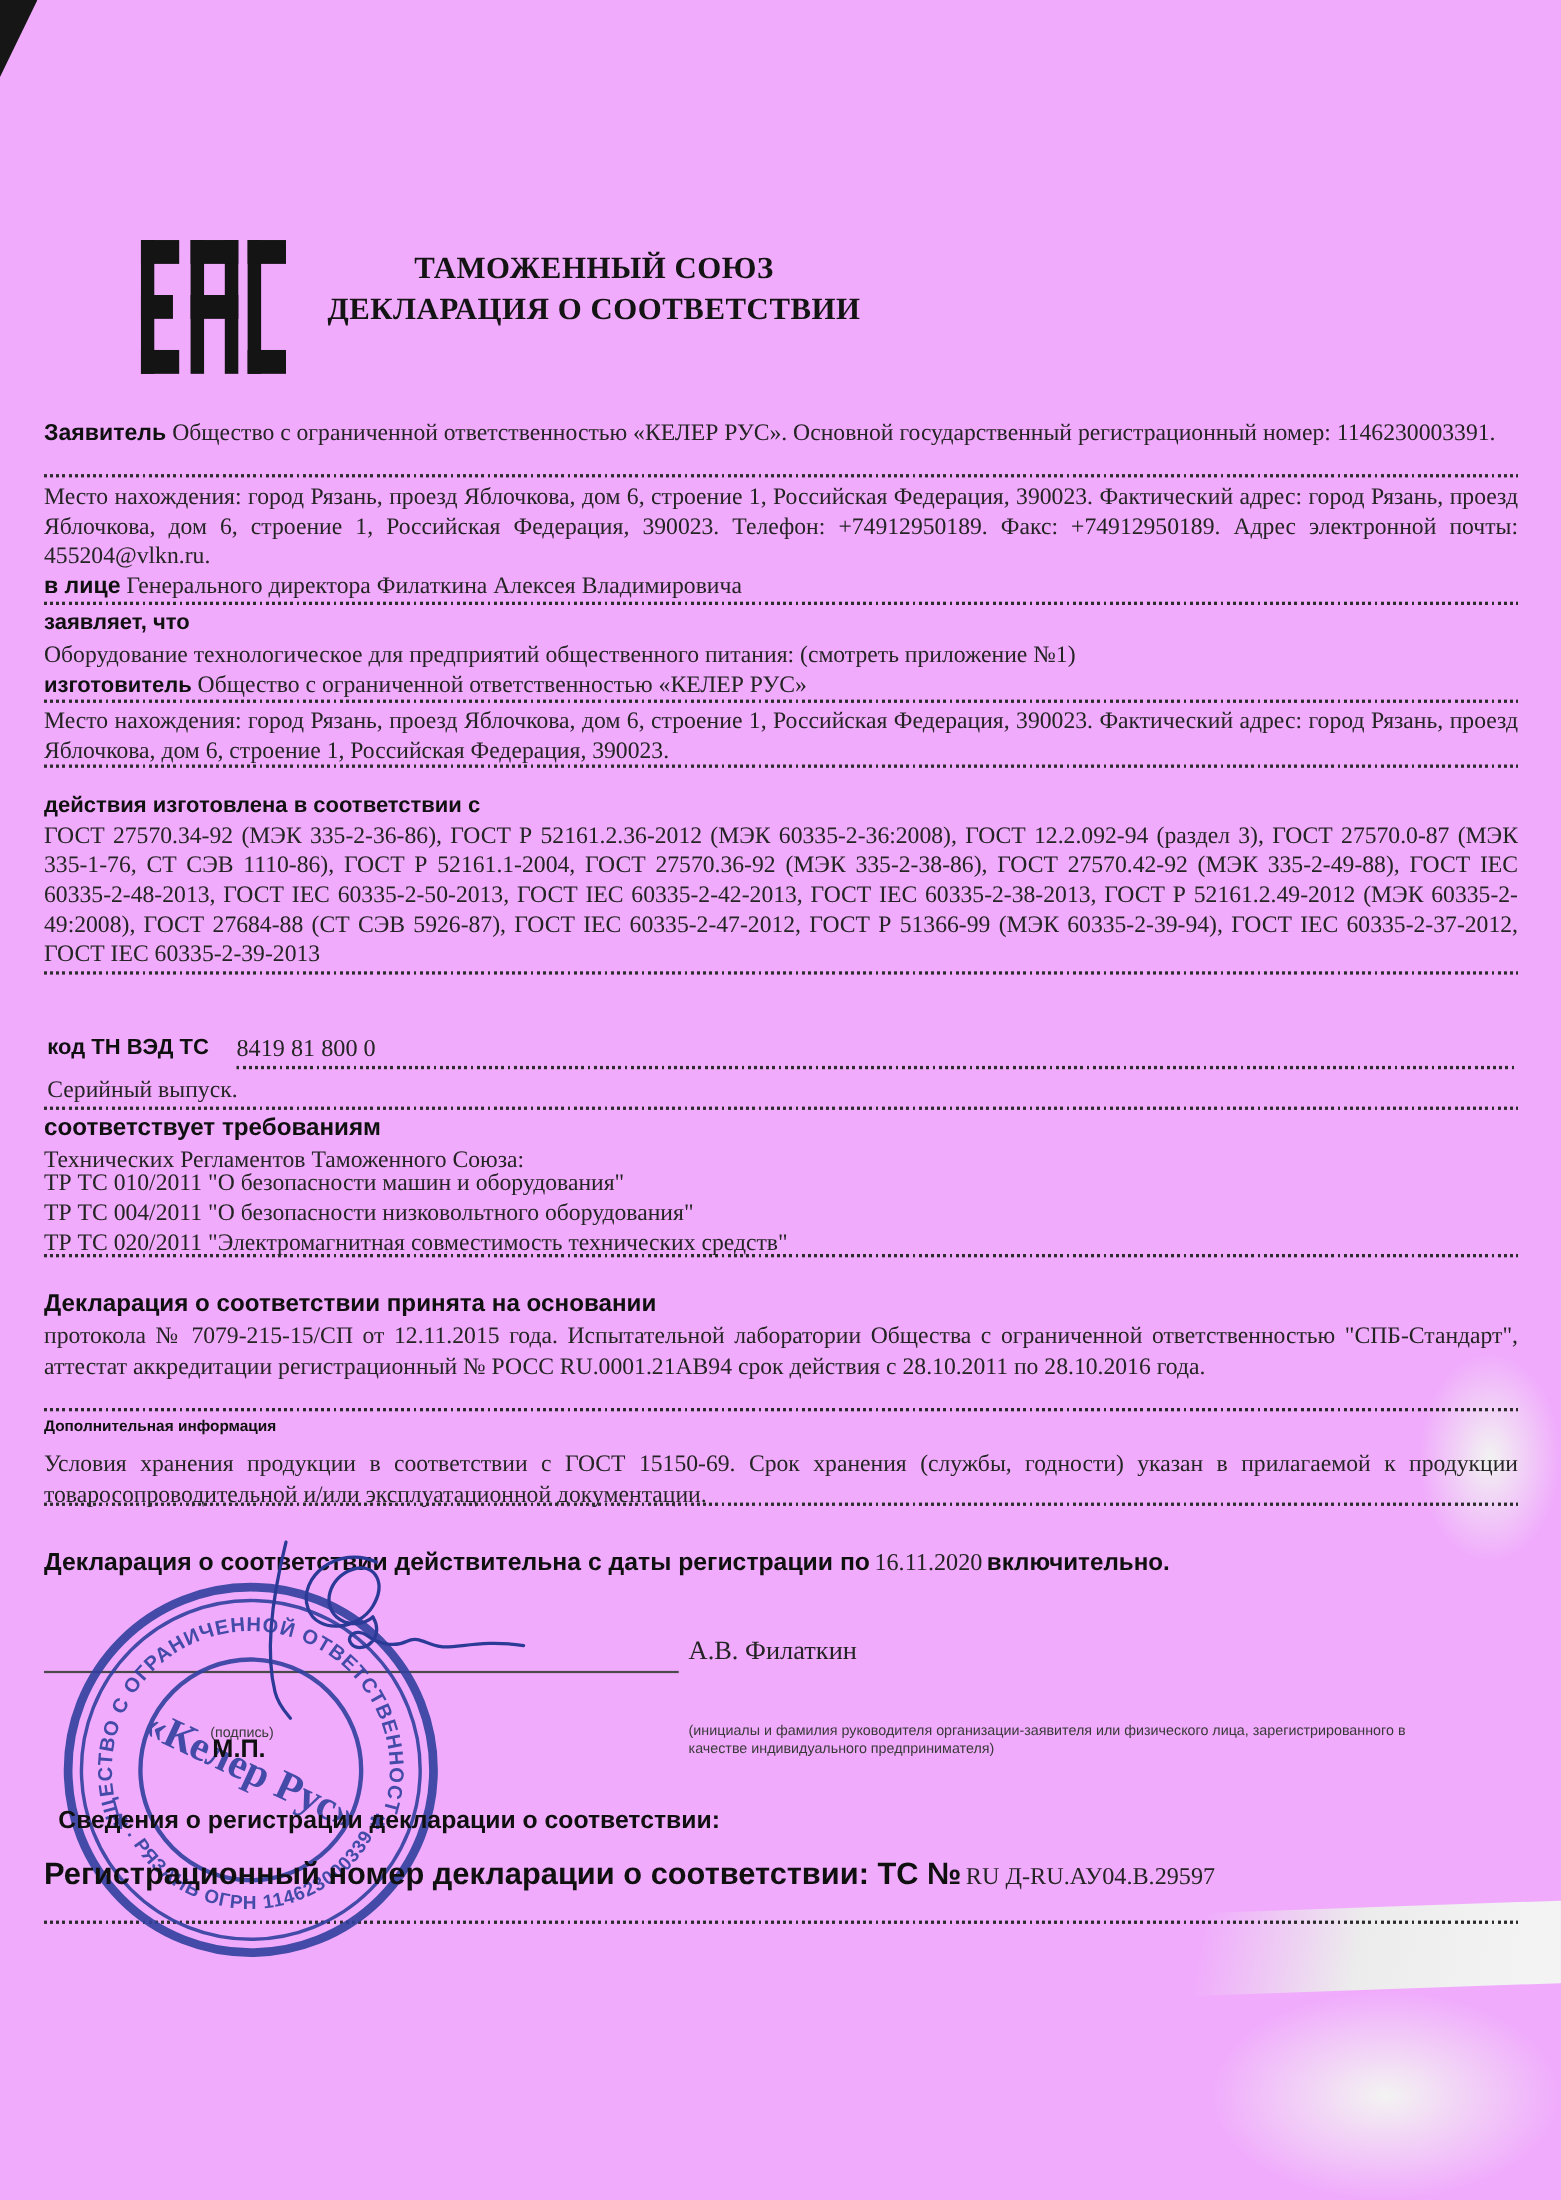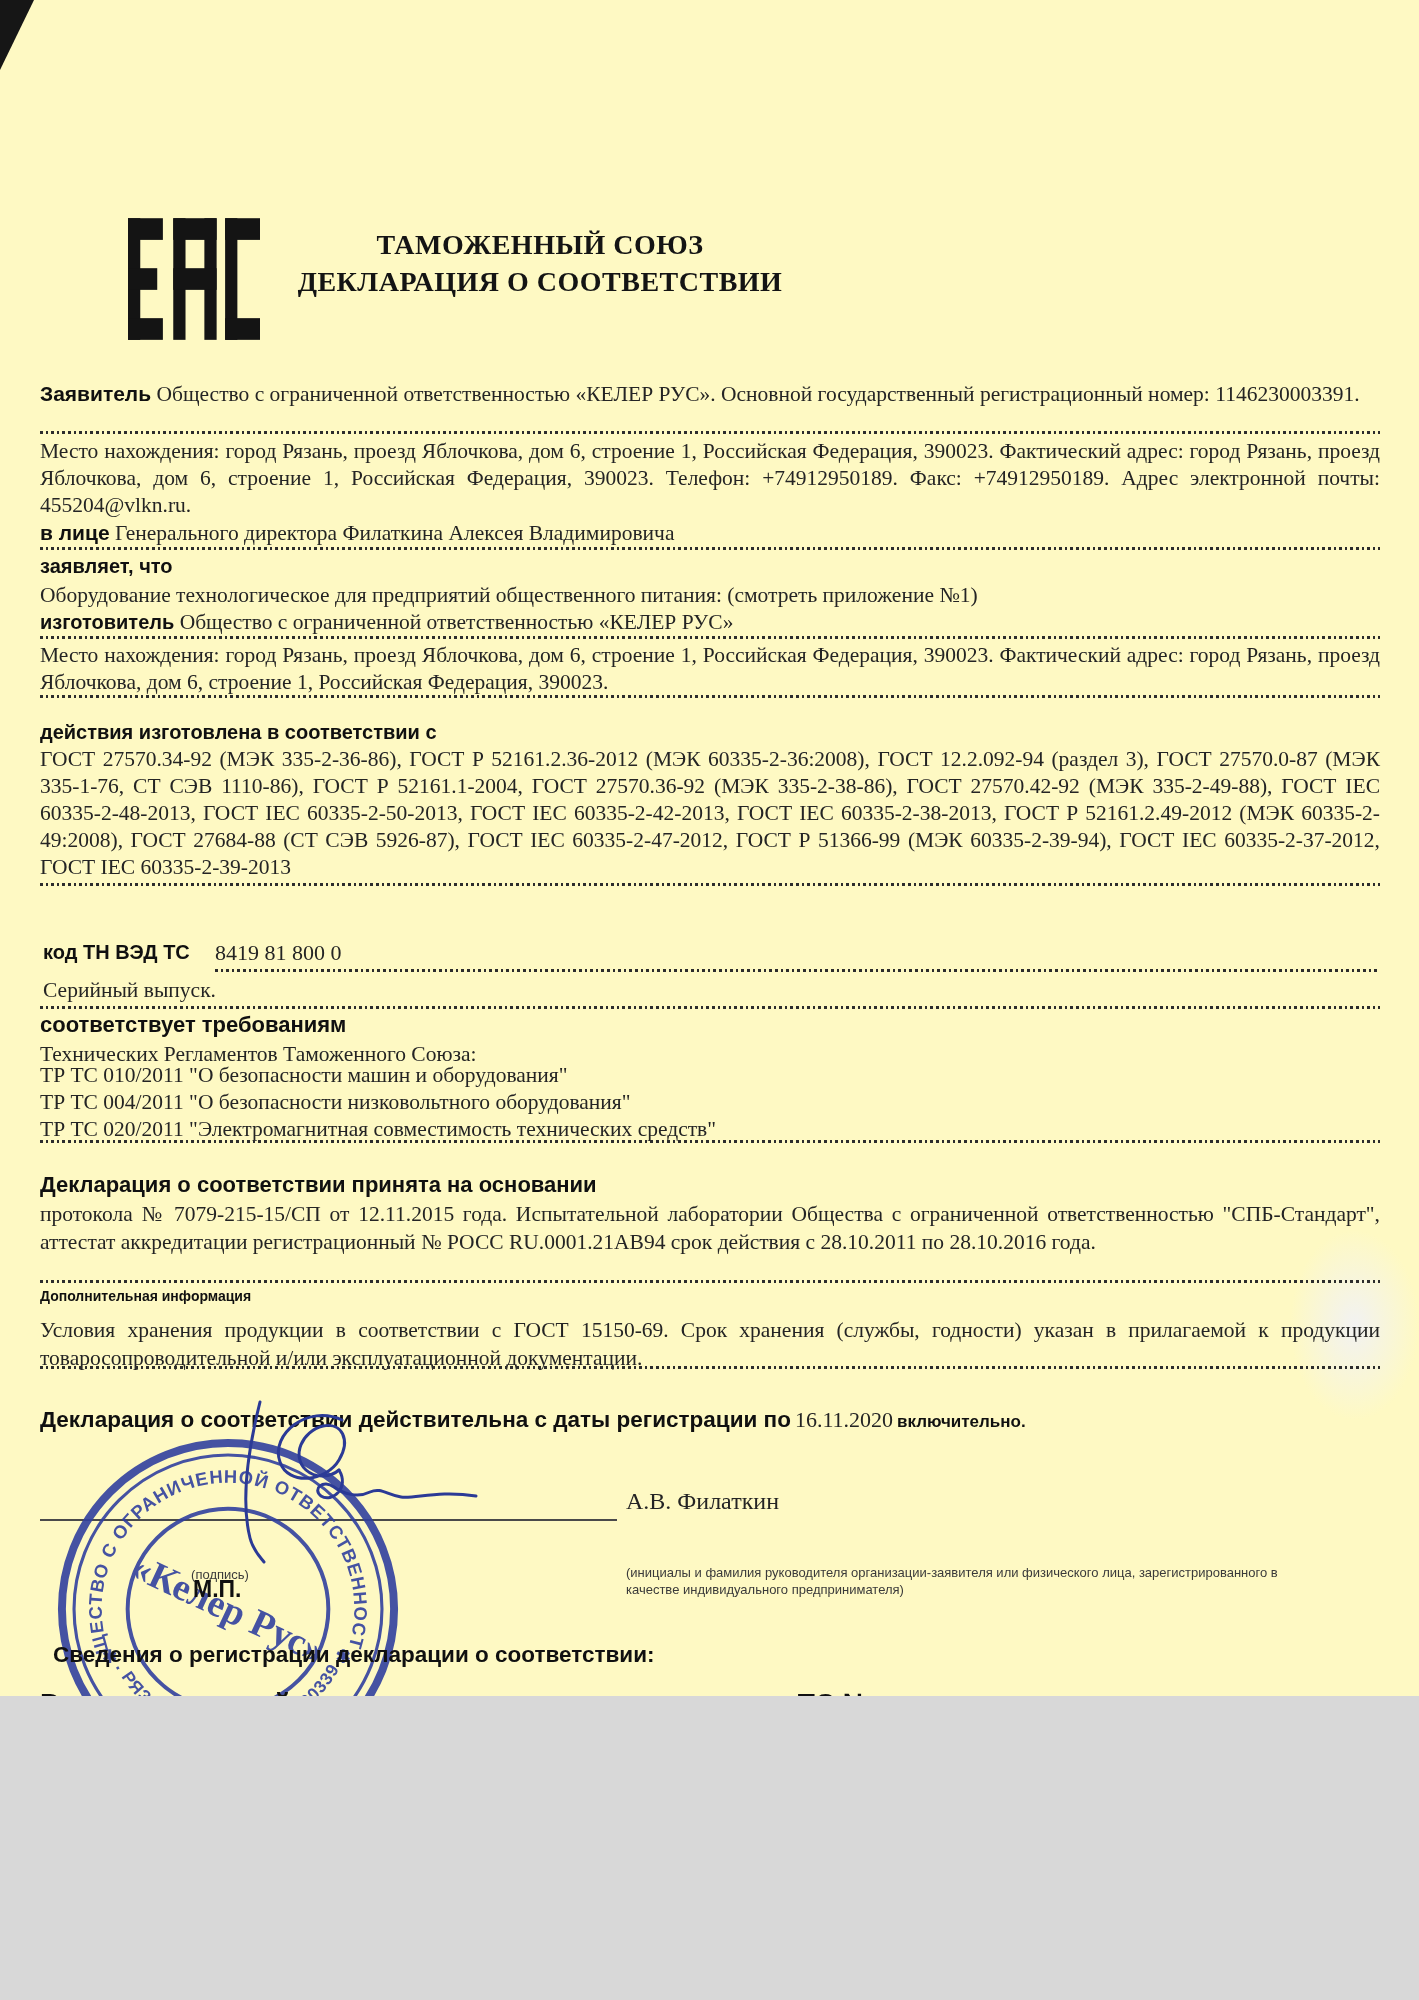--- a/index.html
+++ b/index.html
@@ -1,18 +1,18 @@
 <!DOCTYPE html>
 <html><head>
 <meta charset="utf-8">
 <style>
   html,body{margin:0;padding:0;background:#d8d8d8;}
   .page{
-    position:relative;width:1419px;height:1696px;margin:0 auto;
-    background:#fef9c3;overflow:hidden;
+    position:relative;width:1419px;height:2000px;margin:0 auto;
+    background:#f0abfc;overflow:hidden;
     font-family:"Liberation Serif","DejaVu Serif",serif;color:#1f1f1f;
   }
   .abs{position:absolute;}
   .serif{font-family:"Liberation Serif","DejaVu Serif",serif;font-size:21.5px;line-height:27px;color:#242424;}
   .sans-b{font-family:"Liberation Sans","DejaVu Sans",sans-serif;font-weight:bold;color:#101010;}
   .lbl{font-family:"Liberation Sans","DejaVu Sans",sans-serif;font-weight:bold;font-size:20px;color:#101010;}
   .just{text-align:justify;}
   .dot{
     position:absolute;height:2.6px;
     background-image:repeating-linear-gradient(to right,#2c2c2c 0 2.6px,transparent 2.6px 5.6px);
@@ -108,21 +108,21 @@
   <div class="abs sans-b" style="left:40px;top:1172px;font-size:22px;">Декларация о соответствии принята на основании</div>
   <div class="abs serif just" style="left:40px;top:1200px;width:1340px;line-height:28px;">протокола № 7079-215-15/СП от 12.11.2015 года. Испытательной лаборатории Общества с ограниченной ответственностью "СПБ-Стандарт", аттестат аккредитации регистрационный № РОСС RU.0001.21АВ94 срок действия с 28.10.2011 по 28.10.2016 года.</div>
   <div class="dot" style="left:40px;top:1280px;width:1340px;"></div>
 
   <div class="abs sans-b" style="left:40px;top:1288px;font-size:14px;text-align:right;">Дополнительная информация</div>
   <div class="abs serif just" style="left:40px;top:1316px;width:1340px;line-height:28px;">Условия хранения продукции в соответствии с ГОСТ 15150-69. Срок хранения (службы, годности) указан в прилагаемой к продукции товаросопроводительной и/или эксплуатационной документации.</div>
   <div class="dot" style="left:40px;top:1366px;width:1340px;"></div>
 
   <div class="abs" style="left:40px;top:1406px;width:1340px;"><span class="sans-b" style="font-size:22.5px;">Декларация о соответствии действительна с даты регистрации по</span>
     <span class="serif" style="font-size:22px;">16.11.2020</span>
-    <span class="sans-b" style="font-size:17px;text-align:right;">включительно.</span></div>
+    <span class="sans-b" style="font-size:22px;text-align:right;">включительно.</span></div>
 
   <div class="sigline"></div>
   <div class="abs small-sans" style="left:120px;top:1526px;width:200px;text-align:center;">(подпись)</div>
   <div class="abs serif" style="left:626px;top:1488px;font-size:24px;">А.В. Филаткин</div>
   <div class="abs small-sans" style="left:626px;top:1524px;width:690px;">(инициалы и фамилия руководителя организации-заявителя или физического лица, зарегистрированного в качестве индивидуального предпринимателя)</div>
   <div class="abs sans-b" style="left:193px;top:1576px;font-size:23px;z-index:7;">М.П.</div>
 
   <div class="abs" style="left:55px;top:1433px;z-index:5;opacity:.9;">
     <svg width="346" height="352" viewBox="0 0 200 200">
       <defs>

